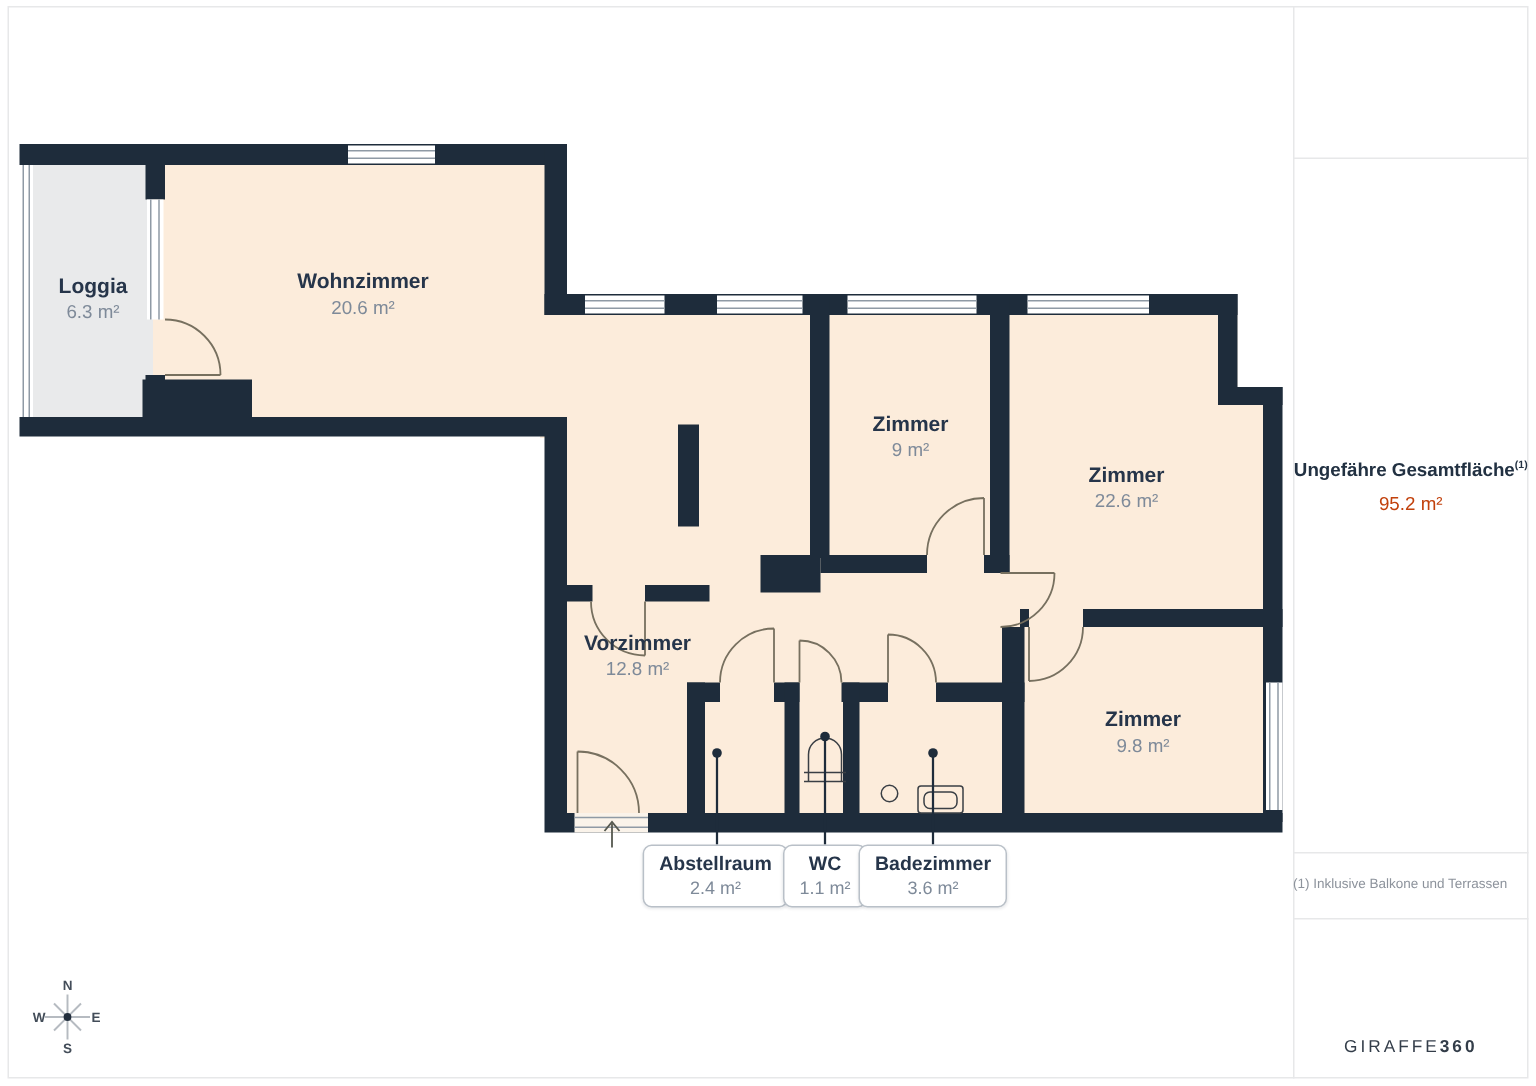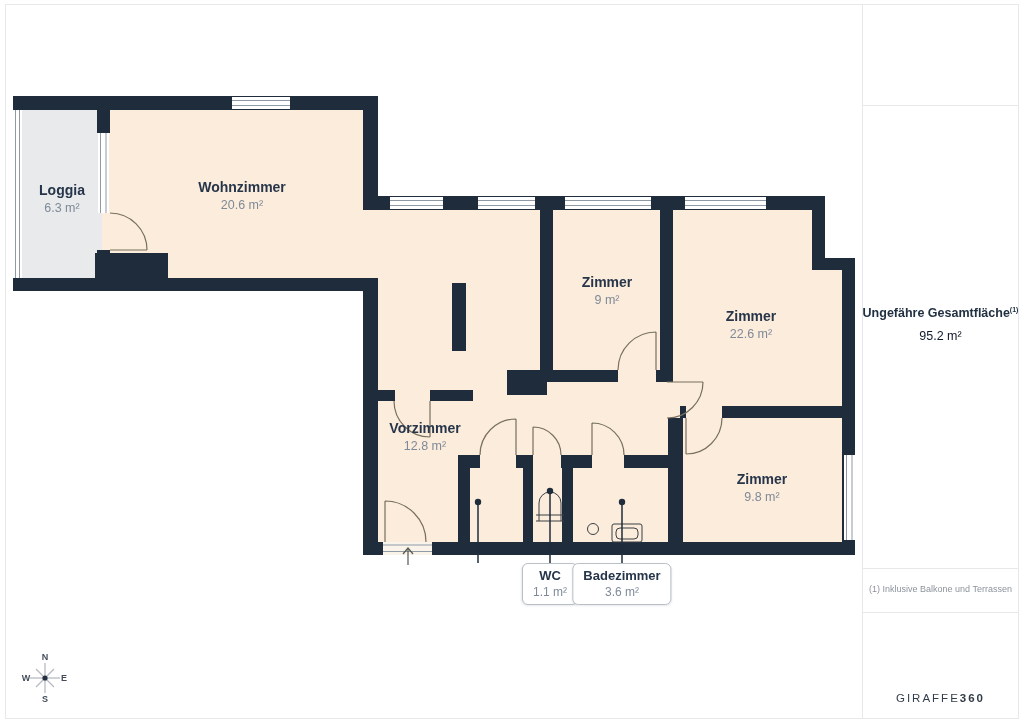--- a/index.html
+++ b/index.html
@@ -18,22 +18,22 @@
   .callout .ca{font-size:12px;color:#7e8a99;line-height:1.2;margin-top:1px;white-space:nowrap;}
   
   .cletter{position:absolute;transform:translate(-50%,-50%);font-size:9px;font-weight:bold;color:#434d59;}
   
   .side-line{position:absolute;background:#e7e8e9;}
   .logo{position:absolute;left:862px;width:157px;top:34px;text-align:center;
         font-size:40px;font-weight:bold;letter-spacing:-2px;color:#c5792a;}
   .total{position:absolute;left:862px;width:157px;top:306px;text-align:center;}
   .total .tl{font-size:12.5px;font-weight:bold;color:#223142;white-space:nowrap;}
   .total .tl sup{font-size:7px;}
-  .total .tv{font-size:12.5px;color:#0f172a;margin-top:9px;}
-  .footnote{position:absolute;left:862px;width:157px;top:584px;text-align:center;
+  .total .tv{font-size:12.5px;color:#c2410c;margin-top:9px;}
+  .footnote{position:absolute;left:862px;width:157px;top:584px;text-align:left;
             font-size:9px;color:#8d939c;white-space:nowrap;}
   .disclaimer{position:absolute;left:866px;width:149px;top:624px;text-align:center;
               font-size:9.5px;line-height:1.5;color:#8d939c;}
   .credit{position:absolute;left:862px;width:157px;top:692px;text-align:center;
           font-size:11.5px;letter-spacing:2px;color:#333d49;}
   .credit .b{font-weight:bold;}
 </style>
 </head>
 <body>
 
@@ -175,20 +175,24 @@
   </div>
   <div class="room" style="left:425px;top:431px">
     <div class="rl">Vorzimmer</div>
     <div class="ra">12.8 m²</div>
   </div>
   <div class="room" style="left:762px;top:482px">
     <div class="rl">Zimmer</div>
     <div class="ra">9.8 m²</div>
   </div>
 
+  <div class="callout" style="left:477px;top:563px">
+    <div class="cl">Abstellraum</div>
+    <div class="ca">2.4 m²</div>
+  </div>
   <div class="callout" style="left:550px;top:563px">
     <div class="cl">WC</div>
     <div class="ca">1.1 m²</div>
   </div>
   <div class="callout" style="left:622px;top:563px">
     <div class="cl">Badezimmer</div>
     <div class="ca">3.6 m²</div>
   </div>
 
   <span class="cletter" style="left:45px;top:657px">N</span>

